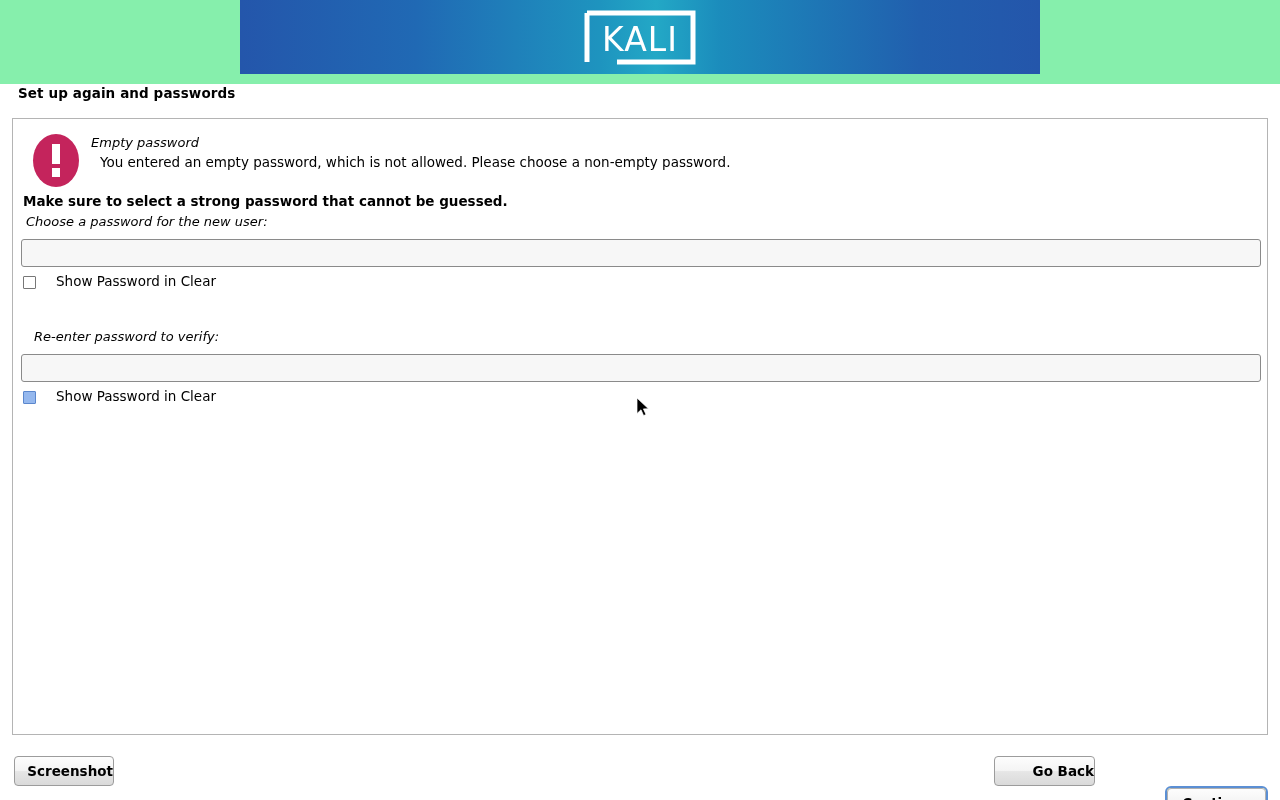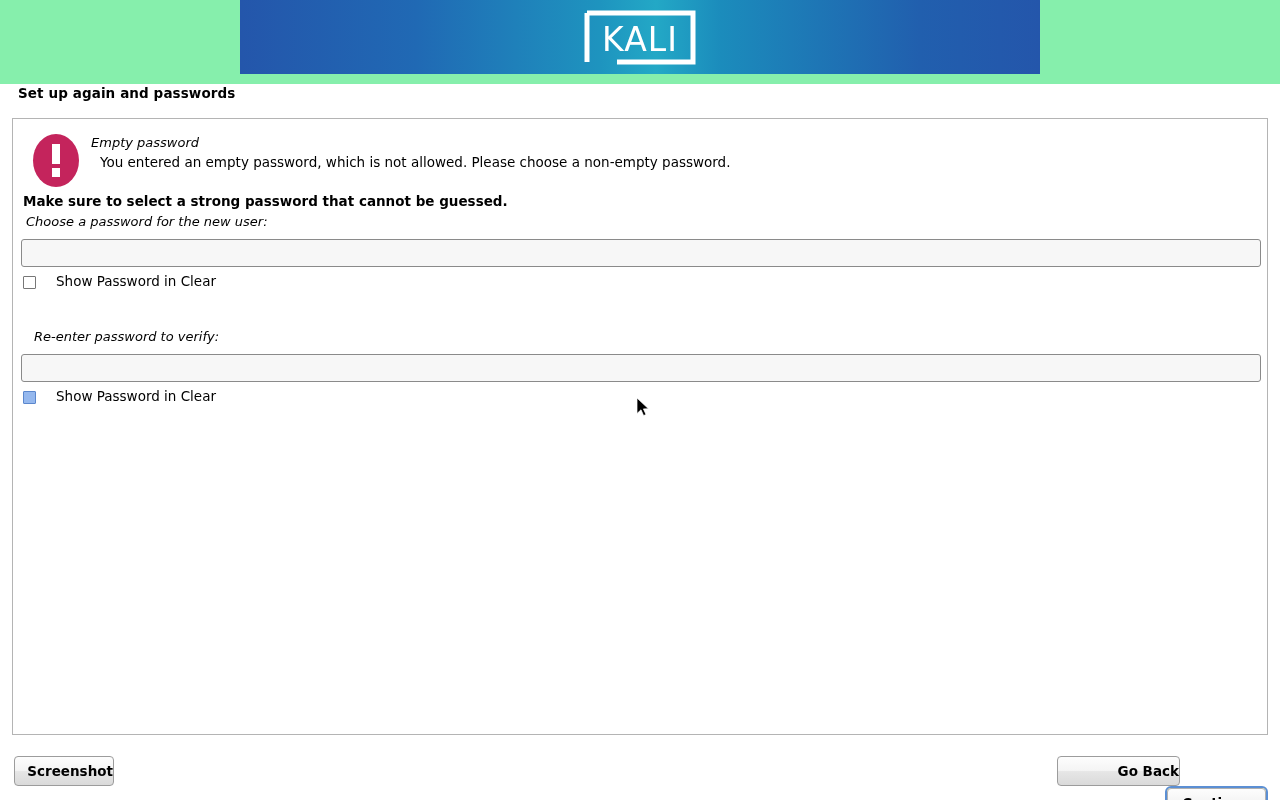--- a/index.html
+++ b/index.html
@@ -214,21 +214,21 @@
     border-radius: 4px;
     font-family: "DejaVu Sans", "Liberation Sans", sans-serif;
     font-size: 13.5px;
     font-weight: bold;
     color: #000000;
     cursor: pointer;
     padding: 0;
     text-align: right;
   }
   .btn-screenshot { left: 14px; top: 756px; width: 100px; }
-  .btn-goback     { left: 1057px; top: 756px; width: 123px; padding-left: 22px; }
+  .btn-goback     { left: 994px; top: 756px; width: 101px; padding-left: 22px; }
 
   .btn-continue-wrap {
     position: absolute;
     left: 1165px;
     top: 786px;
     width: 103px;
     height: 34px;
     border: 2px solid #5b8fd4;
     border-radius: 6px;
     background: #fef9c3;

